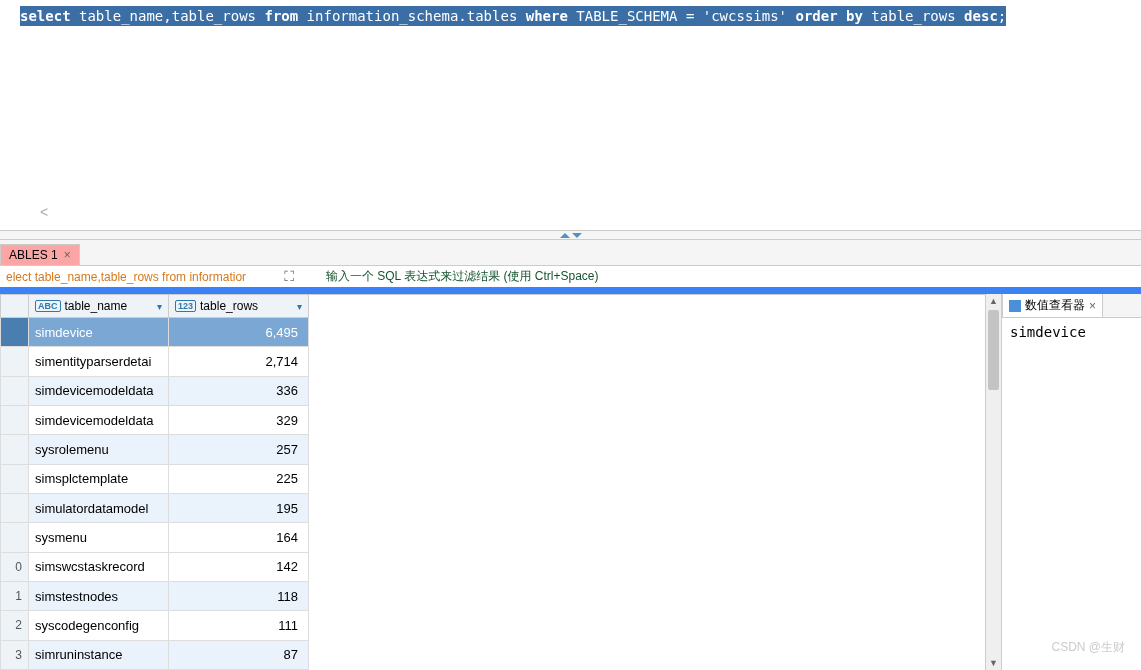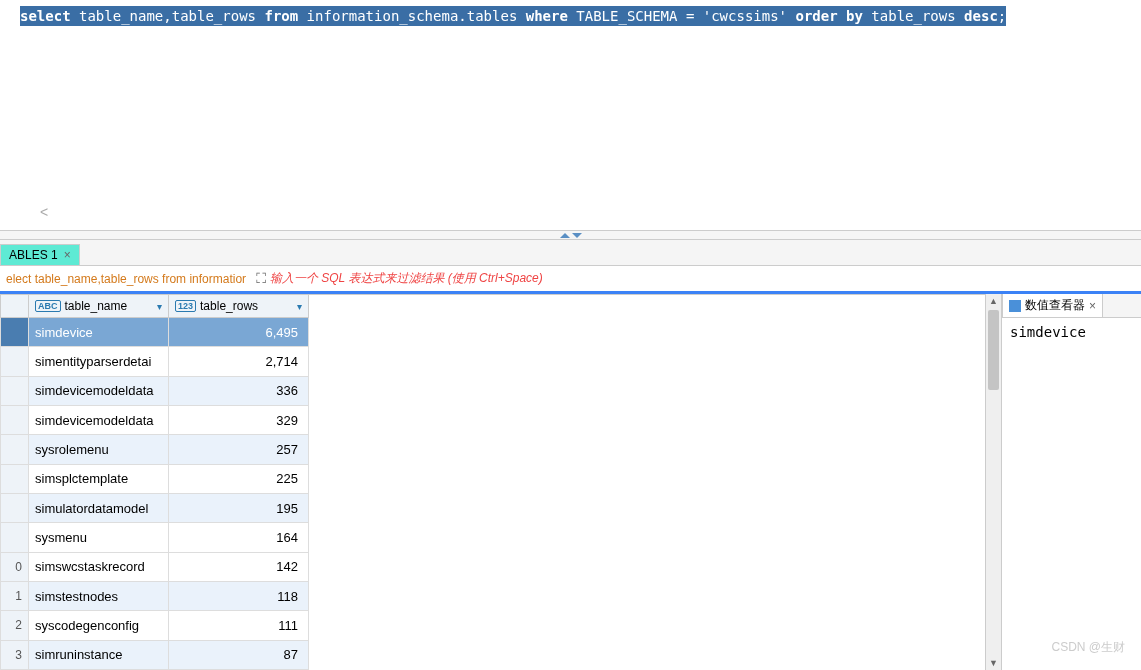--- a/index.html
+++ b/index.html
@@ -13,27 +13,27 @@
     
     .h-scroll-hint { position: absolute; bottom: 10px; left: 40px; color: #aaa; font-size: 14px; }
     
     .splitter-bar { height: 10px; border-top: 1px solid #ccc; border-bottom: 1px solid #ccc; background: #f5f5f5; position: relative; }
     .splitter-handle { position: absolute; left: 50%; top: 50%; transform: translate(-50%,-50%); width: 60px; height: 8px; display: flex; gap: 2px; align-items: center; justify-content: center; }
     .splitter-handle span { width: 0; height: 0; }
     .tri-up { border-left: 5px solid transparent; border-right: 5px solid transparent; border-bottom: 5px solid #5a8fc4; }
     .tri-down { border-left: 5px solid transparent; border-right: 5px solid transparent; border-top: 5px solid #5a8fc4; }
     
     .tab-bar { height: 26px; border-bottom: 1px solid #ccc; background: #f5f5f5; display: flex; align-items: flex-end; padding-left: 0; }
-    .tab { background: #5eead4; border: 1px solid #ccc; border-bottom: none; padding: 3px 8px; font-size: 12px; display: flex; align-items: center; gap: 6px; }
+    .tab { background: #fca5a5; border: 1px solid #ccc; border-bottom: none; padding: 3px 8px; font-size: 12px; display: flex; align-items: center; gap: 6px; }
     .tab-close { color: #666; cursor: pointer; font-size: 12px; }
     
-    .filter-bar { height: 28px; border-bottom: 3px solid #3b82f6; display: flex; align-items: center; font-size: 12px; }
+    .filter-bar { height: 28px; border-bottom: 7px solid #3b82f6; display: flex; align-items: center; font-size: 12px; gap: 28px; }
     .filter-query { color: #d47a1c; padding: 0 6px; white-space: nowrap; overflow: hidden; }
     .filter-icon { padding: 0 4px; color: #666; font-size: 14px; }
-    .filter-placeholder { color: #ef4444; font-style: italic; }
+    .filter-placeholder { color: #14532d; }
     
     .main-area { flex: 1; display: flex; overflow: hidden; }
     .grid-wrap { flex: 1; display: flex; overflow: hidden; position: relative; }
     
     .grid { border-collapse: collapse; }
     .grid th { background: #eef3f8; border: 1px solid #ccc; padding: 4px 6px; font-weight: normal; font-size: 12px; text-align: left; position: relative; }
     .grid th.rownum { width: 28px; background: #eef3f8; }
     .grid th.col { width: 140px; }
     .th-inner { display: flex; align-items: center; gap: 4px; }
     .col-icon { font-size: 9px; font-weight: bold; border: 1px solid; padding: 0 2px; border-radius: 2px; }

